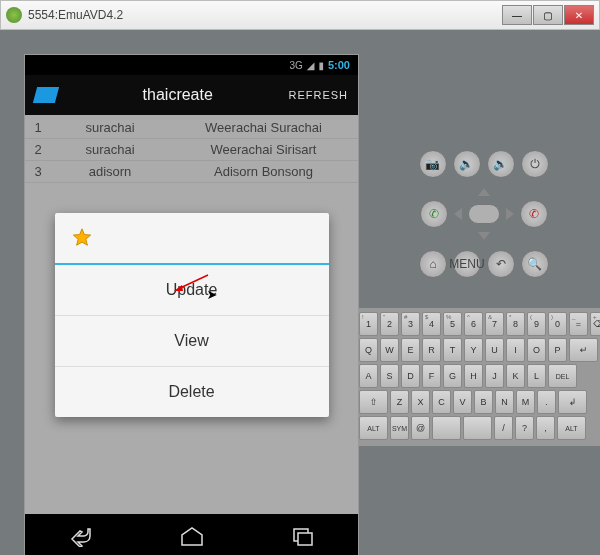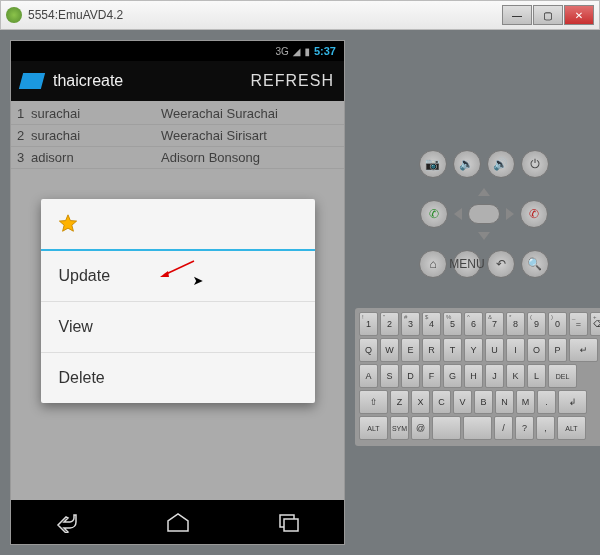--- a/index.html
+++ b/index.html
@@ -10,33 +10,33 @@
 .win-icon { width: 16px; height: 16px; background: radial-gradient(#8bc34a, #558b2f); border-radius: 50%; margin-right: 6px; }
 .win-titlebar .title { flex: 1; color: #444; }
 .win-btns { display: flex; gap: 1px; }
 .win-btn { width: 30px; height: 20px; border: 1px solid #888; background: linear-gradient(#e0e0e0, #c0c0c0); display: flex; align-items: center; justify-content: center; font-size: 10px; cursor: pointer; }
 .win-btn.close { background: linear-gradient(#e07070, #c83030); color: #fff; }
 
 
 .content-area { display: flex; height: 525px; background: #757a7d; }
 
 
-.phone-wrap { width: 355px; padding: 10px; }
+.phone-wrap { width: 355px; padding: 24px; text-align: center; }
 .phone { width: 335px; height: 505px; background: #fff; border: 1px solid #999; position: relative; }
 
 
 .status-bar { height: 20px; background: #000; color: #fff; display: flex; justify-content: flex-end; align-items: center; padding: 0 8px; font-size: 11px; gap: 4px; }
 .status-bar .time { color: #33b5e5; font-weight: bold; }
 .sig-icon { font-size: 10px; color: #aaa; }
 
 
 .action-bar { height: 40px; background: #0c0c0c; display: flex; align-items: center; padding: 0 10px; color: #eee; }
 .app-icon { width: 22px; height: 16px; background: #1b98e0; transform: skewX(-15deg); margin-right: 10px; }
 .app-title { flex: 1; font-size: 16px; color: #f0f0f0; }
-.refresh-btn { font-size: 16px; color: #ddd; letter-spacing: 1px; cursor: pointer; }
+.refresh-btn { font-size: 11px; color: #ddd; letter-spacing: 1px; cursor: pointer; }
 
 
 .list-area { background: #e5e5e5; height: 400px; position: relative; padding-top: 2px; }
 .list-row { display: flex; font-size: 13px; color: #555; padding: 3px 6px; border-bottom: 1px solid #d5d5d5; }
 .list-row .rn { width: 14px; }
 .list-row .c1 { width: 130px; }
 .list-row .c2 { flex: 1; }
 
 
 .overlay { position: absolute; inset: 0; background: rgba(0,0,0,0.25); display: flex; align-items: center; justify-content: center; }
@@ -95,21 +95,21 @@
 
 <div class="content-area">
 
   <div class="phone-wrap">
     <div class="phone">
 
       <div class="status-bar">
         <span class="sig-icon">3G</span>
         <span class="sig-icon">◢</span>
         <span class="sig-icon">▮</span>
-        <span class="time">5:37</span>
+        <span class="time">5:00</span>
       </div>
 
       <div class="action-bar">
         <div class="app-icon"></div>
         <div class="app-title">thaicreate</div>
         <div class="refresh-btn">REFRESH</div>
       </div>
 
       <div class="list-area">
         <div class="list-row">

